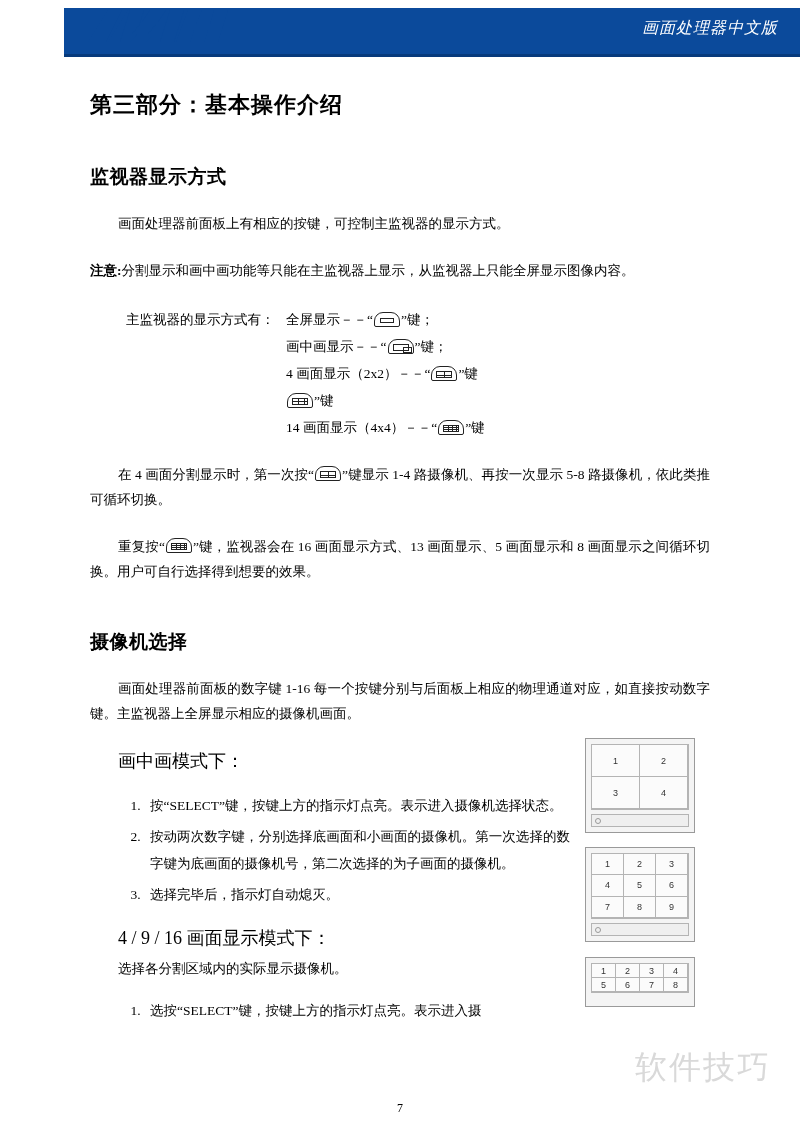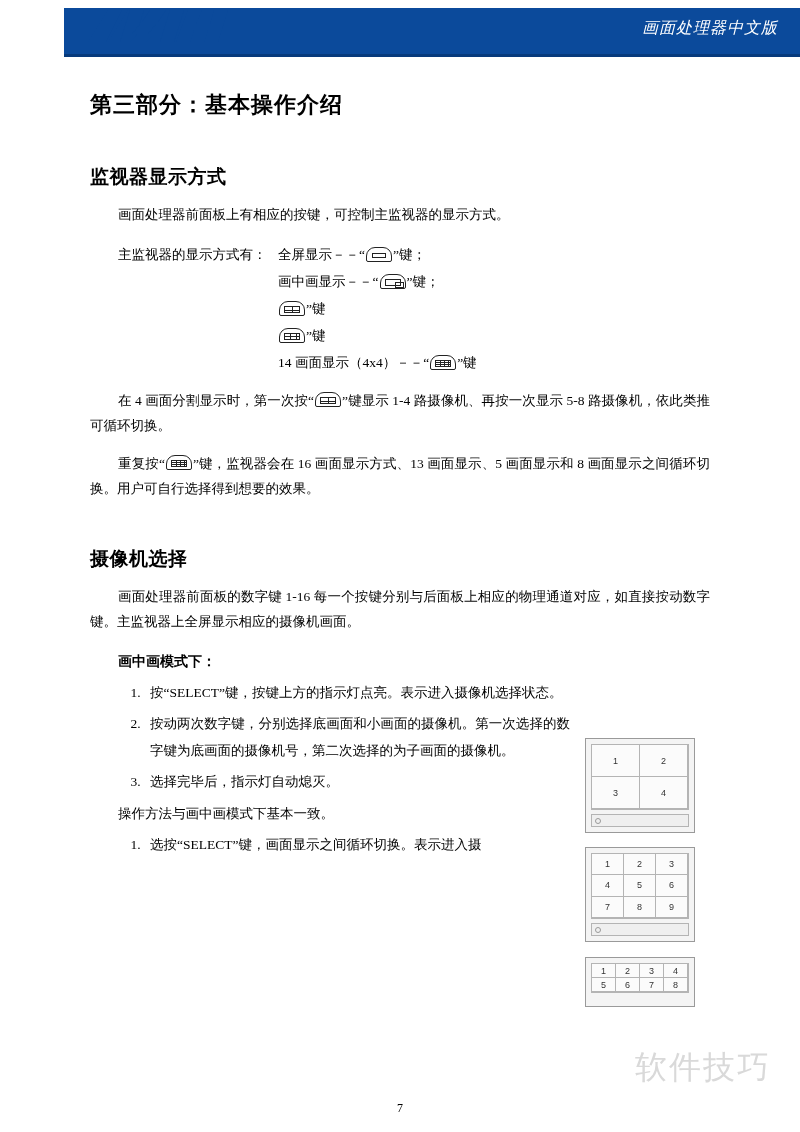--- a/index.html
+++ b/index.html
@@ -80,34 +80,34 @@
   }
   h2.sec-title {
     font-size: 19px;
     font-weight: bold;
     margin: 44px 0 10px 0;
     letter-spacing: 0.5px;
   }
   p {
     font-size: 13.5px;
     line-height: 1.85;
-    margin: 13px 0;
+    margin: 22px 0;
     text-align: justify;
   }
   p.indent { text-indent: 28px; }
   .note-label { font-weight: bold; }
   .modes {
     margin-top: 2px;
   }
   .mode-row {
     display: flex;
     align-items: center;
     font-size: 13.5px;
     line-height: 2.0;
-    margin-left: 28px;
+    margin-left: 36px;
   }
   .mode-row .label-col {
     width: 160px;
     flex: 0 0 160px;
   }
   .mode-row .desc-col {
     flex: 1;
     display: flex;
     align-items: center;
   }
@@ -152,34 +152,34 @@
     left: 4px; top: 4px; right: 4px; bottom: 2px;
     border: 1px solid #222;
     background: transparent;
   }
   .kgrid i.v, .kgrid i.h { background: #222; }
   .kgrid i.v { width: 1px; top: 4px; bottom: 2px; }
   .kgrid i.h { height: 1px; left: 4px; right: 4px; }
 
   
   ol.numlist {
-    margin: 8px 0 0 0;
+    margin: 19px 0 0 0;
     padding-left: 54px;
     font-size: 13.5px;
     line-height: 2.0;
   }
   ol.numlist li {
     margin-bottom: 4px;
     padding-left: 6px;
     text-align: justify;
     max-width: 420px;
   }
   .bold-line {
-    font-weight: bold;
-    font-size: 14px;
+    font-weight: normal;
+    font-size: 18px;
     margin: 18px 0 6px 28px;
   }
   .plain-line {
     font-size: 13.5px;
     margin: 10px 0 0 28px;
   }
 
   
   .panel {
     position: absolute;
@@ -275,20 +275,23 @@
 
 <div class="page">
   <div class="content">
 
     <h1 class="part-title">第三部分：基本操作介绍</h1>
 
     <h2 class="sec-title">监视器显示方式</h2>
 
     <p class="indent">画面处理器前面板上有相应的按键，可控制主监视器的显示方式。</p>
 
+    <p>
+      <span class="note-label">注意:</span><span>分割显示和画中画功能等只能在主监视器上显示，从监视器上只能全屏显示图像内容。</span>
+    </p>
 
     <div class="modes">
 
       <div class="mode-row">
         <div class="label-col">主监视器的显示方式有：</div>
         <div class="desc-col">
           <span class="txt">全屏显示－－“</span>
           <span class="keyicon k1">
               <i class="box"></i>
             </span>
@@ -304,20 +307,21 @@
               <i class="box"></i>
               <i class="pip"></i>
             </span>
           <span class="txt">”键；</span>
         </div>
       </div>
 
       <div class="mode-row">
         <div class="label-col"></div>
         <div class="desc-col">
+          <span class="txt">4 画面显示（2x2）－－“</span>
           <span class="keyicon kgrid">
             <i class="box"></i>
               <i class="v" style="left:12px"></i>
               <i class="h" style="top:8px"></i>
           </span>
           <span class="txt">”键</span>
         </div>
       </div>
 
       <div class="mode-row">
@@ -366,24 +370,25 @@
     <p class="indent">画面处理器前面板的数字键 1-16 每一个按键分别与后面板上相应的物理通道对应，如直接按动数字键。主监视器上全屏显示相应的摄像机画面。</p>
 
     <div class="bold-line">画中画模式下：</div>
 
     <ol class="numlist">
       <li>按“SELECT”键，按键上方的指示灯点亮。表示进入摄像机选择状态。</li>
       <li>按动两次数字键，分别选择底画面和小画面的摄像机。第一次选择的数字键为底画面的摄像机号，第二次选择的为子画面的摄像机。</li>
       <li>选择完毕后，指示灯自动熄灭。</li>
     </ol>
 
-    <div class="plain-line">操作方法与画中画模式下基本一致。</div>
+    <div class="bold-line">4 / 9 / 16 画面显示模式下：</div>
+    <div class="plain-line">选择各分割区域内的实际显示摄像机。</div>
 
     <ol class="numlist">
-      <li>选按“SELECT”键，画面显示之间循环切换。表示进入摄</li>
+      <li>选按“SELECT”键，按键上方的指示灯点亮。表示进入摄</li>
     </ol>
 
   </div>
 
   <div class="panel" id="panel-2x2">
     <div class="screen">
       <div>1</div>
       <div>2</div>
       <div>3</div>
       <div>4</div>

